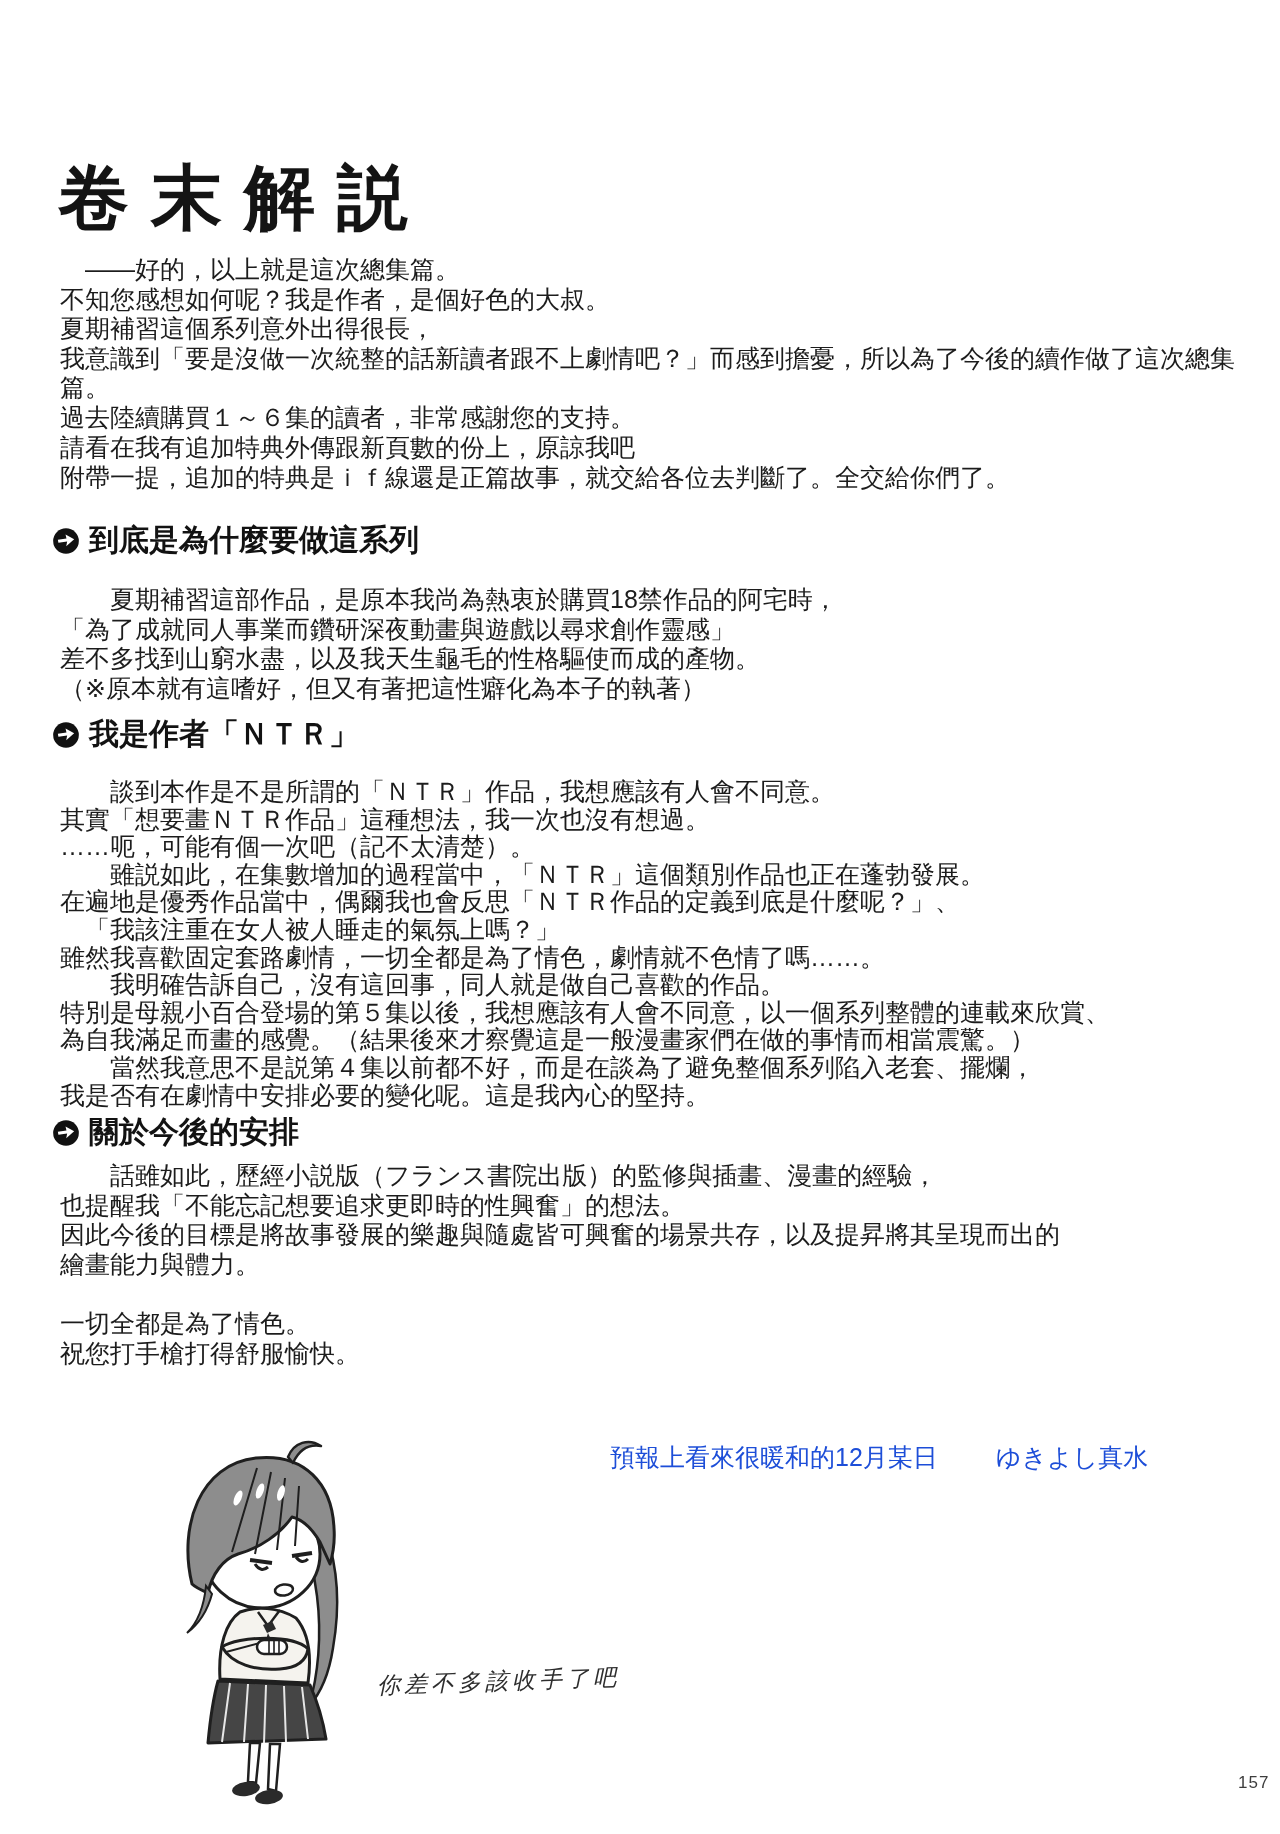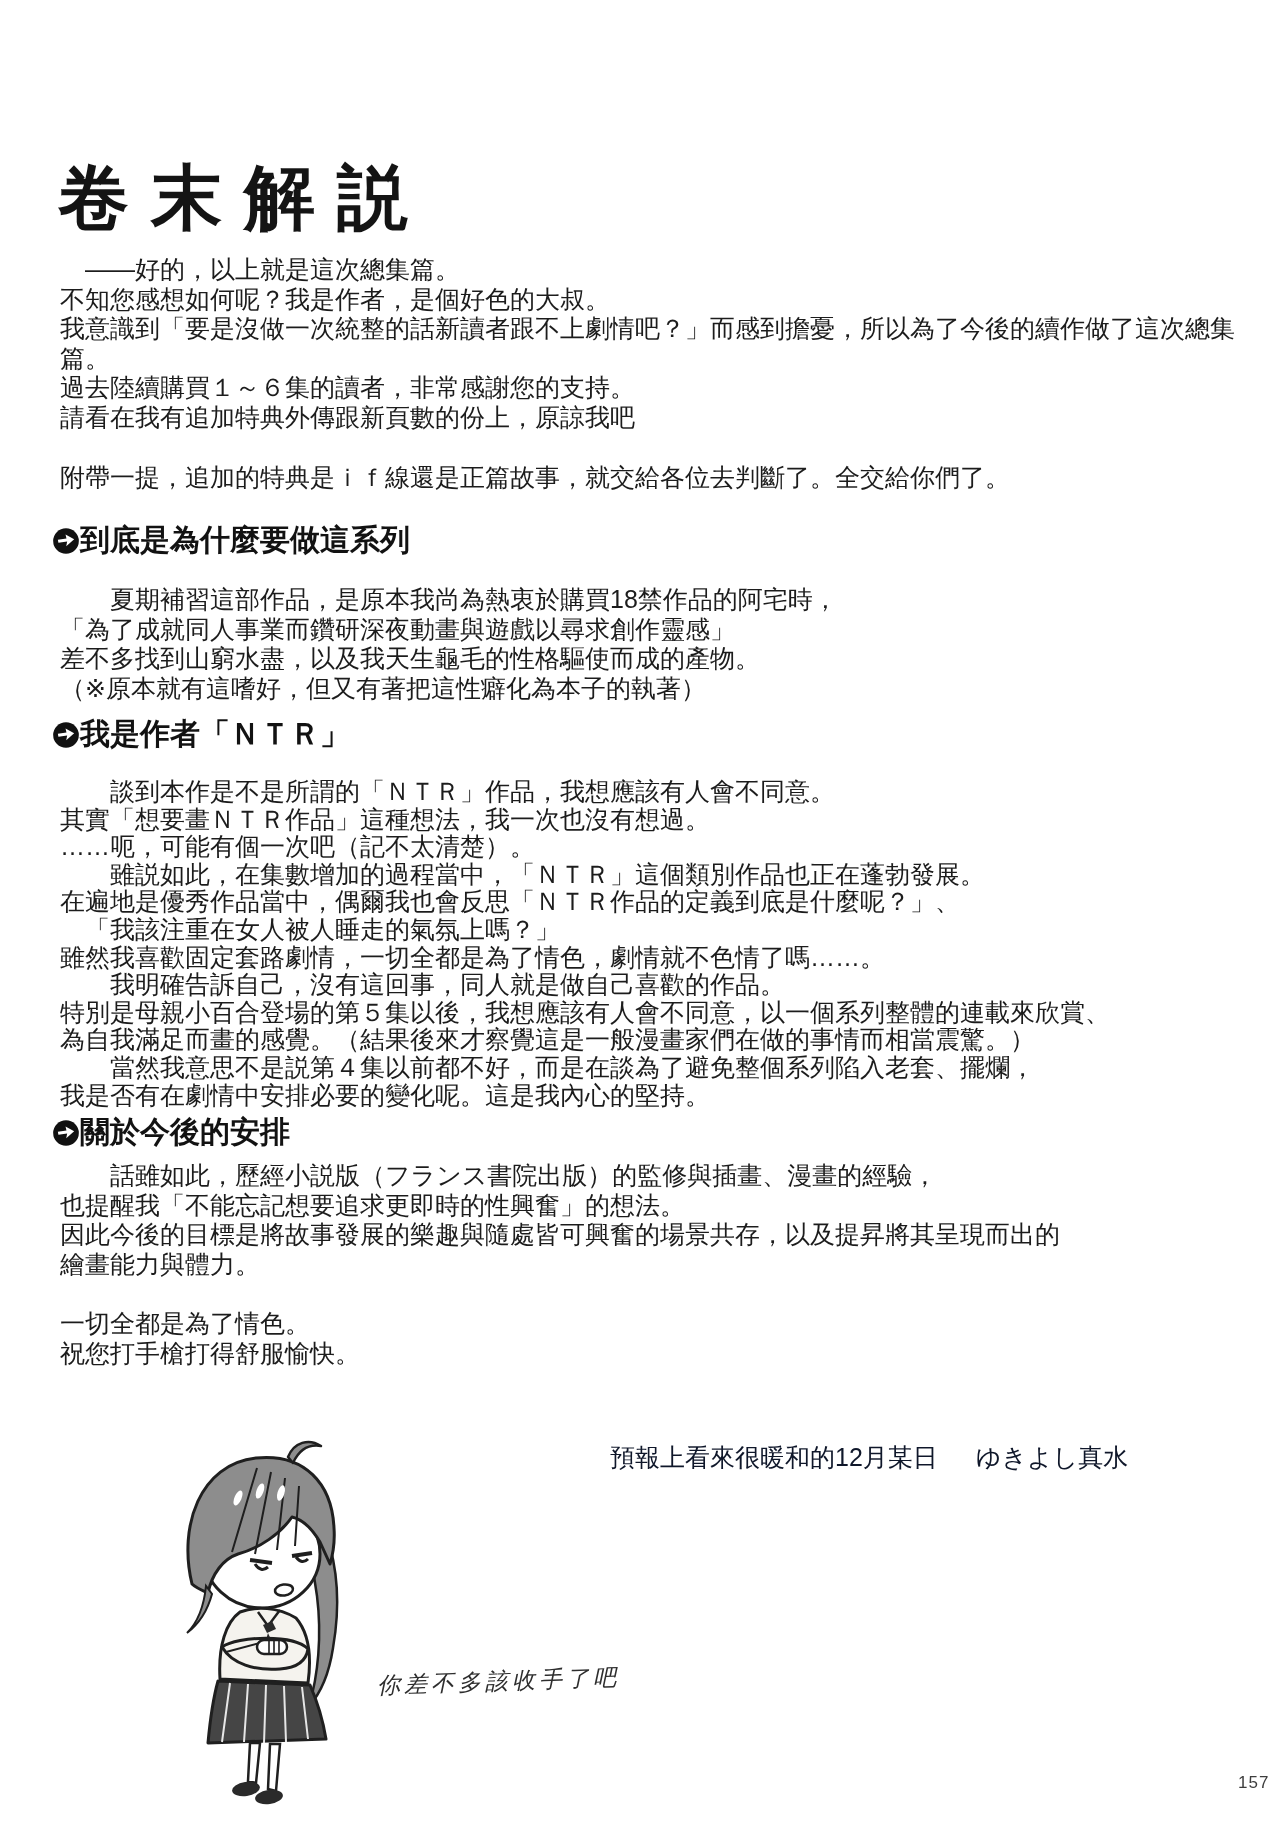--- a/index.html
+++ b/index.html
@@ -15,29 +15,29 @@
     color:#141414;white-space:nowrap;
   }
   .block{
     position:absolute;left:60px;width:1195px;
     font-size:25px;line-height:29.6px;color:#1c1c1c;margin-top:8px;
   }
   .block .line{white-space:pre-wrap;min-height:29.6px;}
   .block.tight{line-height:27.6px;}
   .block.tight .line{min-height:27.6px;}
   .heading{
-    position:absolute;left:52px;display:flex;align-items:center;
+    position:absolute;left:52px;display:flex;align-items:center;gap:9px;
     font-family:"Liberation Serif","DejaVu Serif",serif;
     font-weight:700;font-size:30px;color:#121212;white-space:nowrap;
   }
   .heading .icon{display:inline-block;width:28px;height:28px;flex:0 0 28px;}
   .heading .icon svg{display:block;width:28px;height:28px;}
   .signoff{
     position:absolute;left:610px;top:1441px;
-    font-size:25px;color:#0f172a;white-space:nowrap;display:flex;gap:38px;
+    font-size:25px;color:#1d4ed8;white-space:nowrap;display:flex;gap:58px;
   }
   .speech{
     position:absolute;left:377px;top:1666px;
     font-size:23px;letter-spacing:4px;color:#2e2e2e;
     transform:rotate(-2deg);white-space:nowrap;font-style:italic;
   }
   .pagenum{
     position:absolute;left:1238px;top:1773px;
     font-size:17px;color:#3d3d3d;letter-spacing:1px;
   }
@@ -47,20 +47,21 @@
 </head>
 <body>
 
 <div class="page">
 
   <div class="title">卷末解説</div>
 
   <div class="block" style="top:247px">
     <div class="line">　——好的，以上就是這次總集篇。</div>
     <div class="line">不知您感想如何呢？我是作者，是個好色的大叔。</div>
+    <div class="line">夏期補習這個系列意外出得很長，</div>
     <div class="line">我意識到「要是沒做一次統整的話新讀者跟不上劇情吧？」而感到擔憂，所以為了今後的續作做了這次總集篇。</div>
     <div class="line">過去陸續購買１～６集的讀者，非常感謝您的支持。</div>
     <div class="line">請看在我有追加特典外傳跟新頁數的份上，原諒我吧</div>
   </div>
   <div class="block" style="top:455px">
     <div class="line">附帶一提，追加的特典是ｉｆ線還是正篇故事，就交給各位去判斷了。全交給你們了。</div>
   </div>
 
   <div class="heading" style="top:520px">
     <span class="icon">

